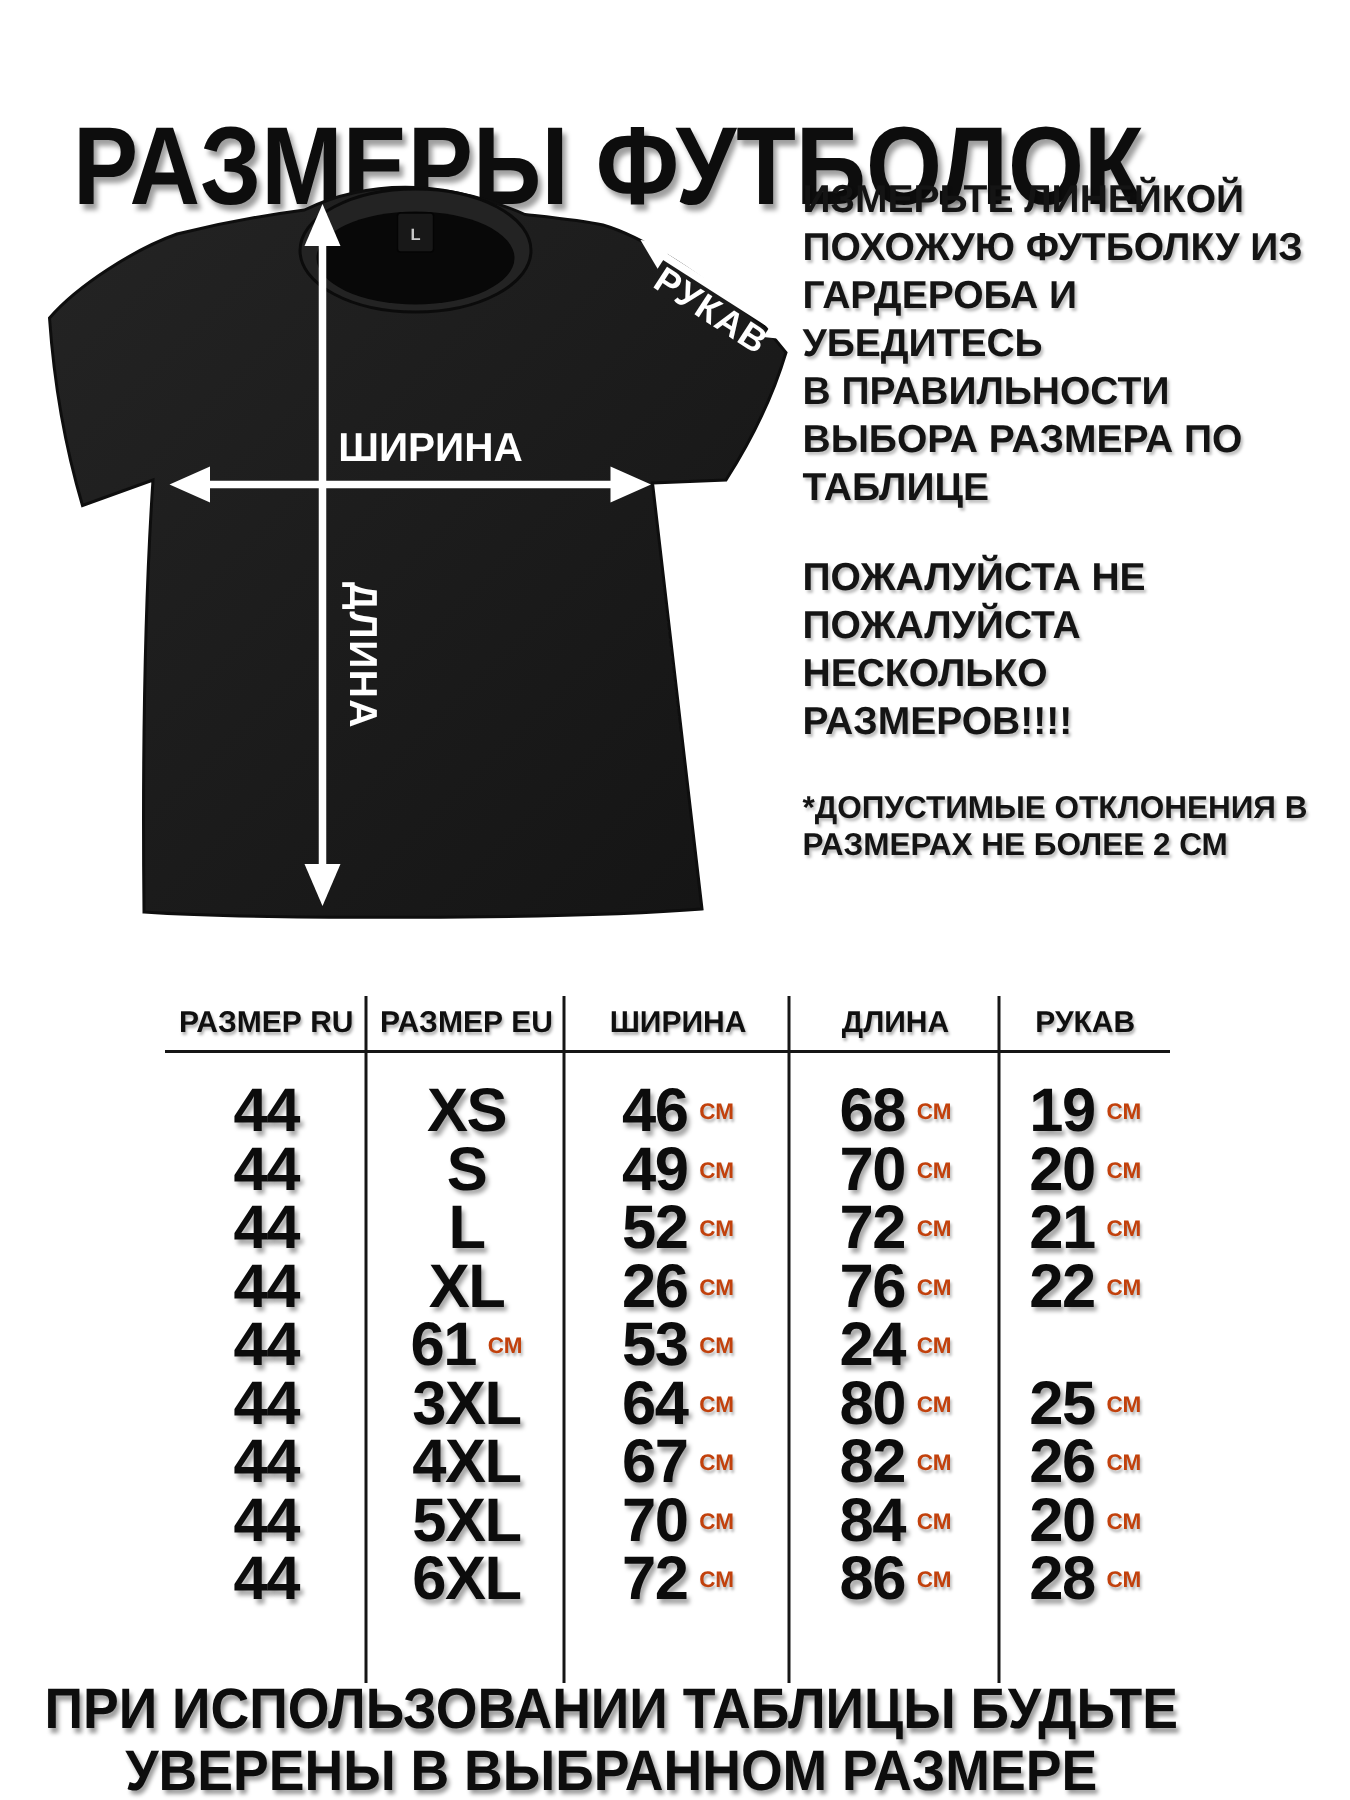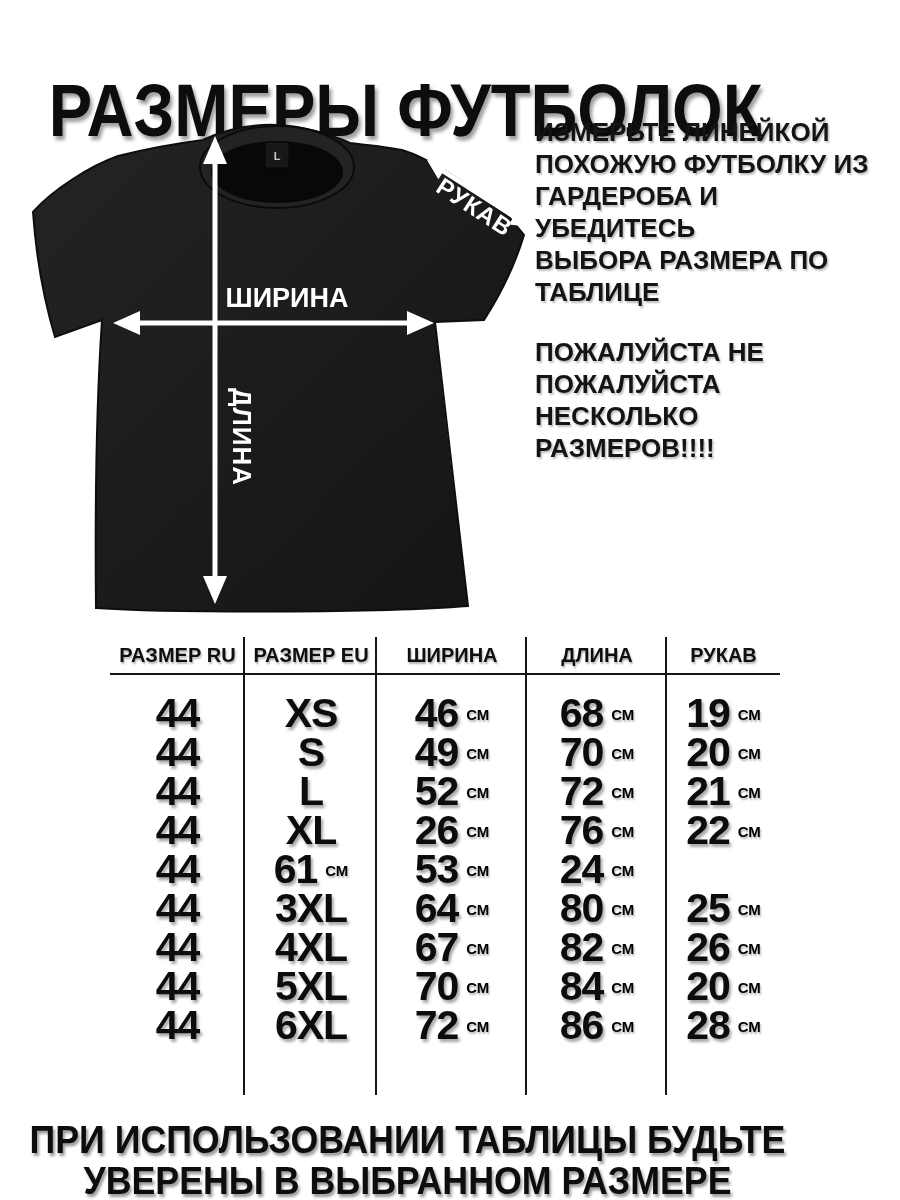--- a/index.html
+++ b/index.html
@@ -27,41 +27,41 @@
   
   #instructions{
     position:absolute;left:535px;top:116px;width:350px;
     font-weight:700;color:#141414;text-shadow:1.5px 2px 2px rgba(0,0,0,0.25);
   }
   .para{font-size:26px;line-height:32px;}
   #warn{margin-top:28px;}
   #note{margin-top:30px;font-size:21px;line-height:25px;}
 
   
-  #size-table{position:absolute;left:110px;top:637px;width:670px;height:458px;text-align:right;}
+  #size-table{position:absolute;left:110px;top:664px;width:670px;height:458px;text-align:right;}
   .vline{position:absolute;top:0;width:2px;height:100%;background:#161616;}
   .hline{position:absolute;left:0;top:36px;width:100%;height:2px;background:#161616;}
   .t-row{
     display:grid;grid-template-columns:135px 132px 150px 140px 113px;
     width:670px;
   }
   .t-head{height:36px;}
   .t-data{height:39px;}
   .t-row.first{margin-top:20px;}
   .cell{display:flex;align-items:center;justify-content:center;}
   .th{
     font-size:20px;font-weight:700;color:#0f0f0f;
     text-shadow:1px 2px 2px rgba(0,0,0,0.3);white-space:nowrap;
   }
   .num{
     font-size:41px;font-weight:700;letter-spacing:-1px;color:#0c0c0c;
     text-shadow:2px 3px 3px rgba(0,0,0,0.35);line-height:1;
   }
   .unit{
-    font-size:15px;font-weight:700;margin-left:8px;margin-top:2px;color:#000000;
+    font-size:15px;font-weight:700;margin-left:8px;margin-top:2px;color:#c2410c;
     text-shadow:1px 2px 2px rgba(0,0,0,0.3);
   }
 
   
   #footer{
     position:absolute;top:1120px;left:0;width:815px;text-align:center;
     font-size:38px;line-height:41px;font-weight:700;color:#0d0d0d;
     text-shadow:2px 3px 3px rgba(0,0,0,0.4);
   }
   #footer .line{transform:scaleX(0.94);transform-origin:center;white-space:nowrap;}
@@ -127,27 +127,32 @@
     <text x="287" y="197" text-anchor="middle" class="svg-label lbl-w">ШИРИНА</text>
     <text x="233" y="327" text-anchor="middle" transform="rotate(90 233 327)" class="svg-label lbl-l">ДЛИНА</text>
     <text x="470" y="104" text-anchor="middle" transform="rotate(33 470 104)" class="svg-label lbl-s">РУКАВ</text>
   </svg>
 
   <div id="instructions">
     <div class="para" id="measure">
       <div>ИЗМЕРЬТЕ ЛИНЕЙКОЙ</div>
       <div>ПОХОЖУЮ ФУТБОЛКУ ИЗ</div>
       <div>ГАРДЕРОБА И УБЕДИТЕСЬ</div>
+      <div>В ПРАВИЛЬНОСТИ</div>
       <div>ВЫБОРА РАЗМЕРА ПО</div>
       <div>ТАБЛИЦЕ</div>
     </div>
     <div class="para" id="warn">
       <div>ПОЖАЛУЙСТА НЕ</div>
       <div>ПОЖАЛУЙСТА</div>
       <div>НЕСКОЛЬКО РАЗМЕРОВ!!!!</div>
+    </div>
+    <div id="note">
+      <div>*ДОПУСТИМЫЕ ОТКЛОНЕНИЯ В</div>
+      <div>РАЗМЕРАХ НЕ БОЛЕЕ 2 СМ</div>
     </div>
   </div>
 
   <div id="size-table">
     <div class="vline" style="left:133px;"></div>
     <div class="vline" style="left:265px;"></div>
     <div class="vline" style="left:415px;"></div>
     <div class="vline" style="left:555px;"></div>
     <div class="hline"></div>
 

